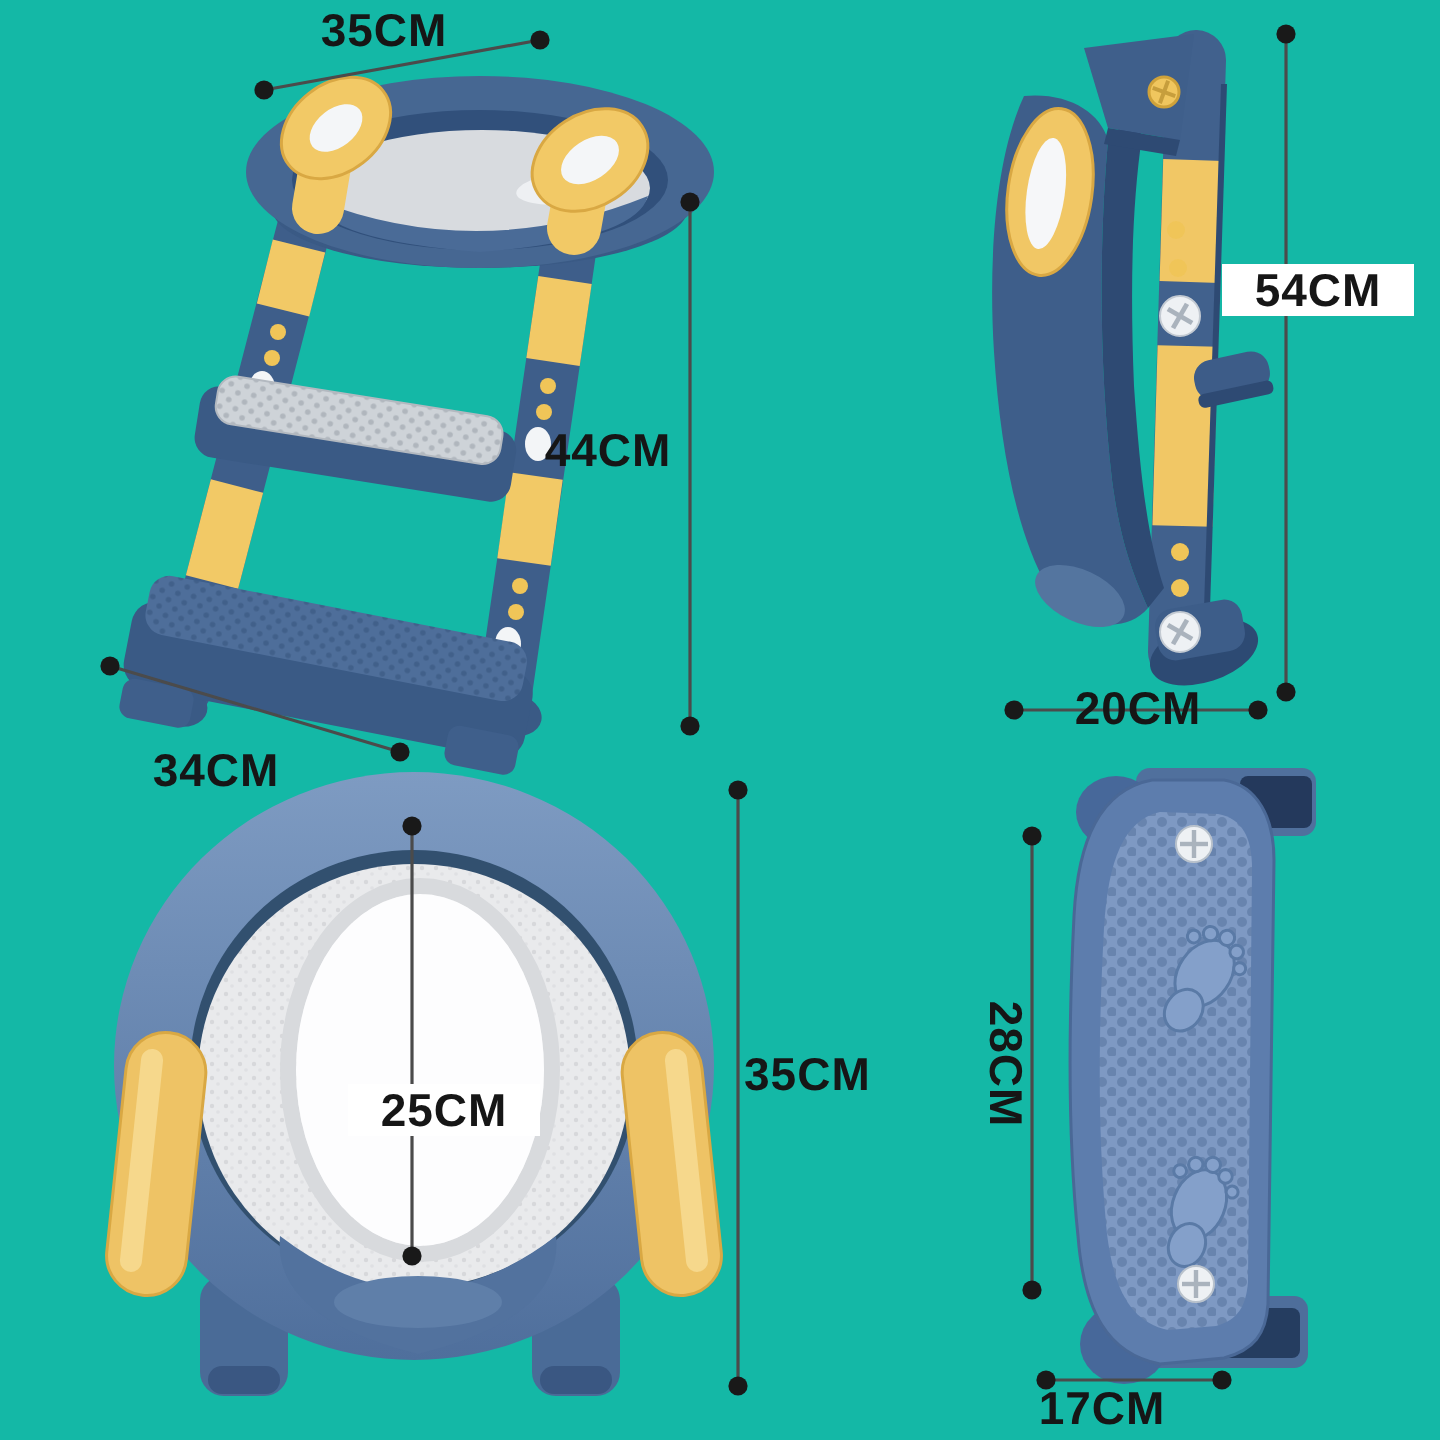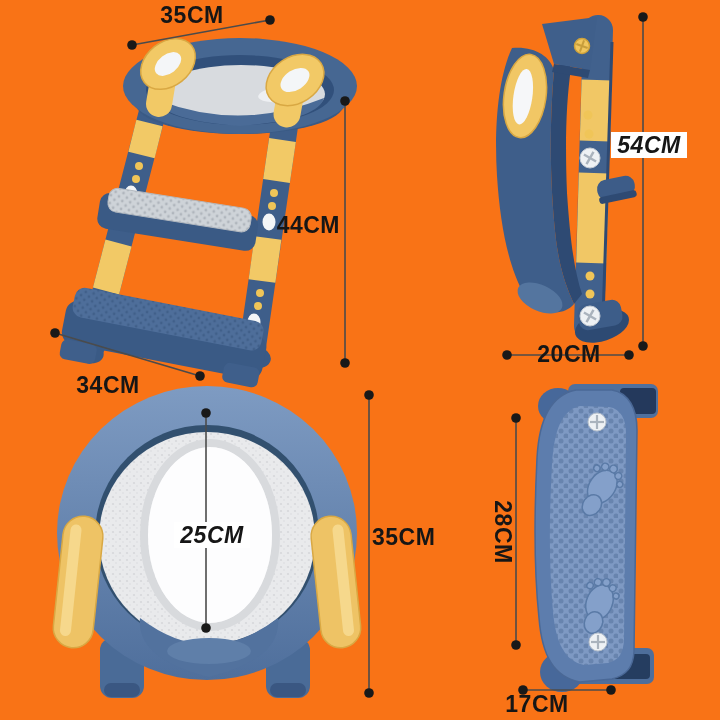--- a/index.html
+++ b/index.html
@@ -1,28 +1,28 @@
 <!DOCTYPE html>
 <html><head>
 <meta charset="utf-8">
 <style>
   html,body{margin:0;padding:0;background:#ffffff;}
   #canvas{
-    position:relative;width:720px;height:720px;background:#f97316;overflow:hidden;
+    position:relative;width:720px;height:720px;background:#14b8a6;overflow:hidden;
     font-family:"Liberation Sans",sans-serif;
   }
   .view{position:absolute;}
   #overlay{position:absolute;left:0;top:0;width:720px;height:720px;pointer-events:none;}
   .dim-label{
     position:absolute;font-weight:700;font-size:23px;line-height:26px;color:#161616;
     text-align:center;letter-spacing:.5px;white-space:nowrap;
   }
-  .align-right{text-align:right;}
+  .align-right{text-align:center;}
   .align-left{text-align:left;}
-  .bg-white{background:#ffffff;padding:0 2px;font-style:italic;}
+  .bg-white{background:#ffffff;padding:0 12px;}
   .rot90{transform:rotate(90deg);}
 </style>
 </head>
 <body>
 
 <div id="canvas">
 
   <svg class="view" style="left:28px;top:8px" width="345" height="395" viewBox="0 0 345 395">
     <defs>
       <pattern id="dotsG" width="8" height="8" patternUnits="userSpaceOnUse">
@@ -289,20 +289,20 @@
   <div class="dim-label" style="left:148px;top:2px;width:88px">35CM</div>
 
   <div class="dim-label align-right" style="left:268px;top:212px;width:72px">44CM</div>
 
   <div class="dim-label" style="left:70px;top:372px;width:76px">34CM</div>
 
   <div class="dim-label bg-white" style="left:611px;top:132px;width:72px">54CM</div>
 
   <div class="dim-label" style="left:533px;top:341px;width:72px">20CM</div>
 
-  <div class="dim-label bg-white" style="left:174px;top:522px;width:72px">25CM</div>
+  <div class="dim-label bg-white" style="left:174px;top:542px;width:72px">25CM</div>
 
   <div class="dim-label align-left" style="left:372px;top:524px;width:72px">35CM</div>
 
   <div class="dim-label rot90" style="left:467px;top:519px;width:72px">28CM</div>
 
-  <div class="dim-label" style="left:501px;top:691px;width:72px">17CM</div>
+  <div class="dim-label" style="left:515px;top:691px;width:72px">17CM</div>
 </div>
 
 </body></html>

